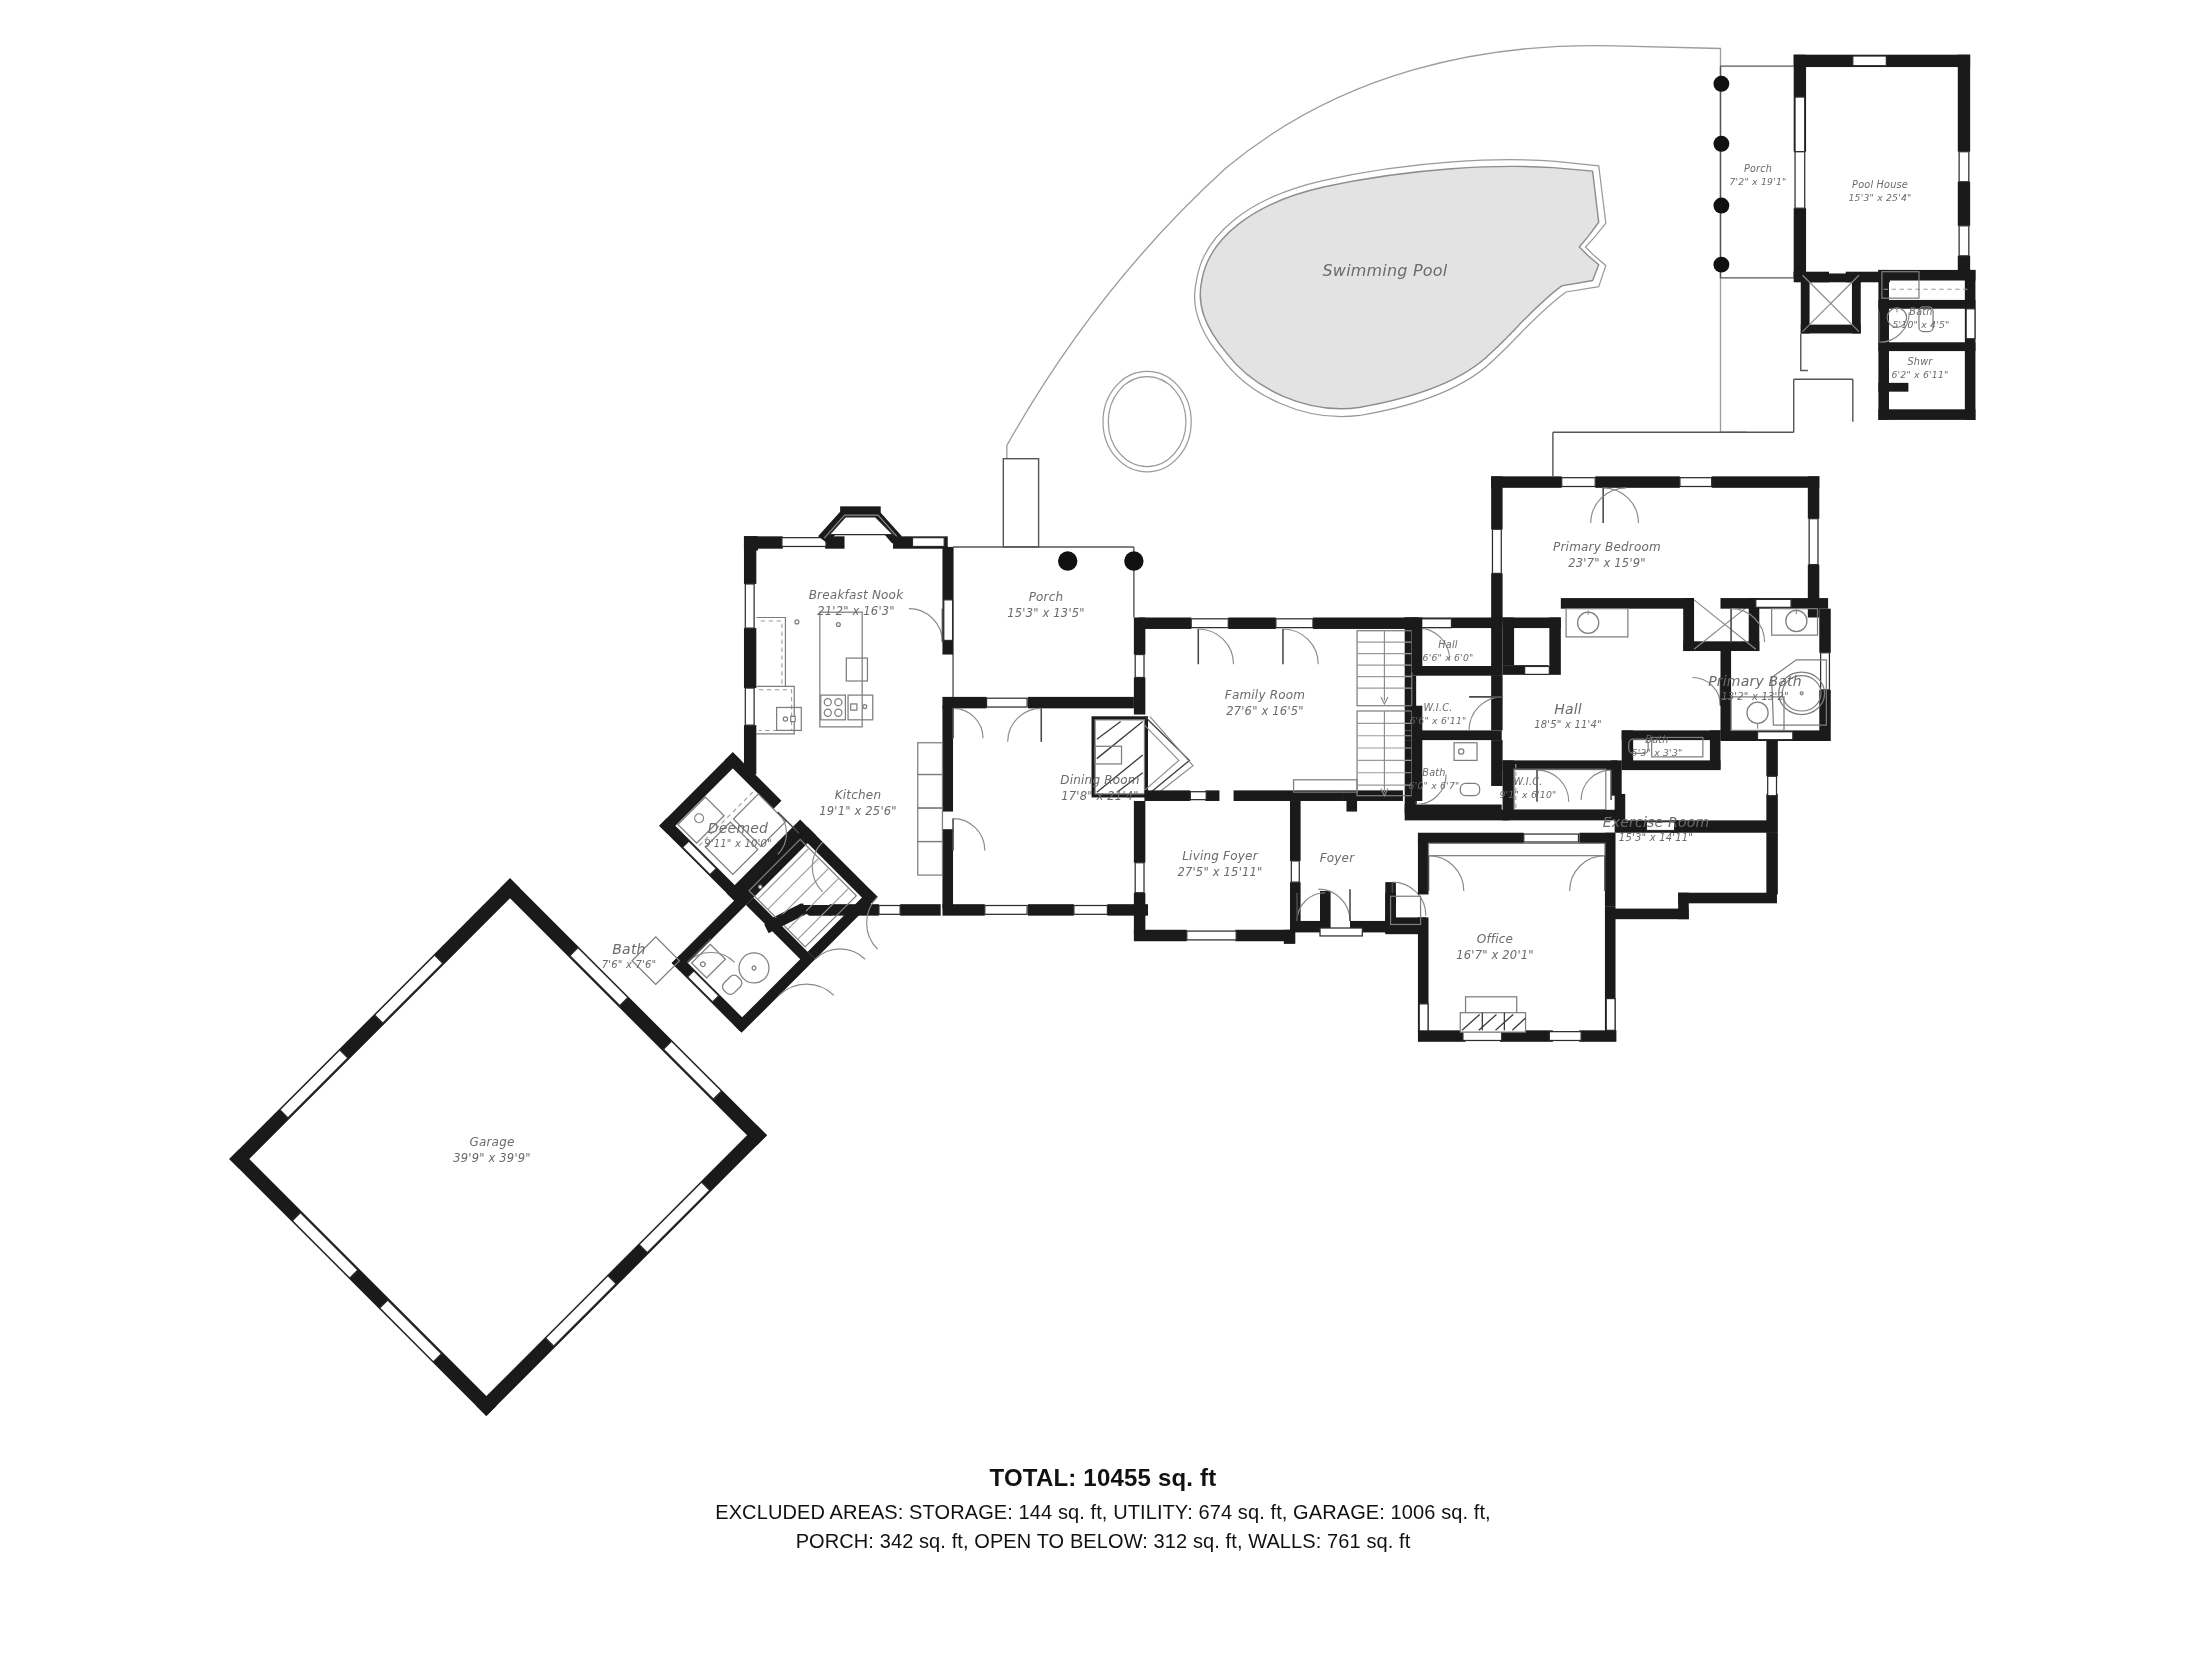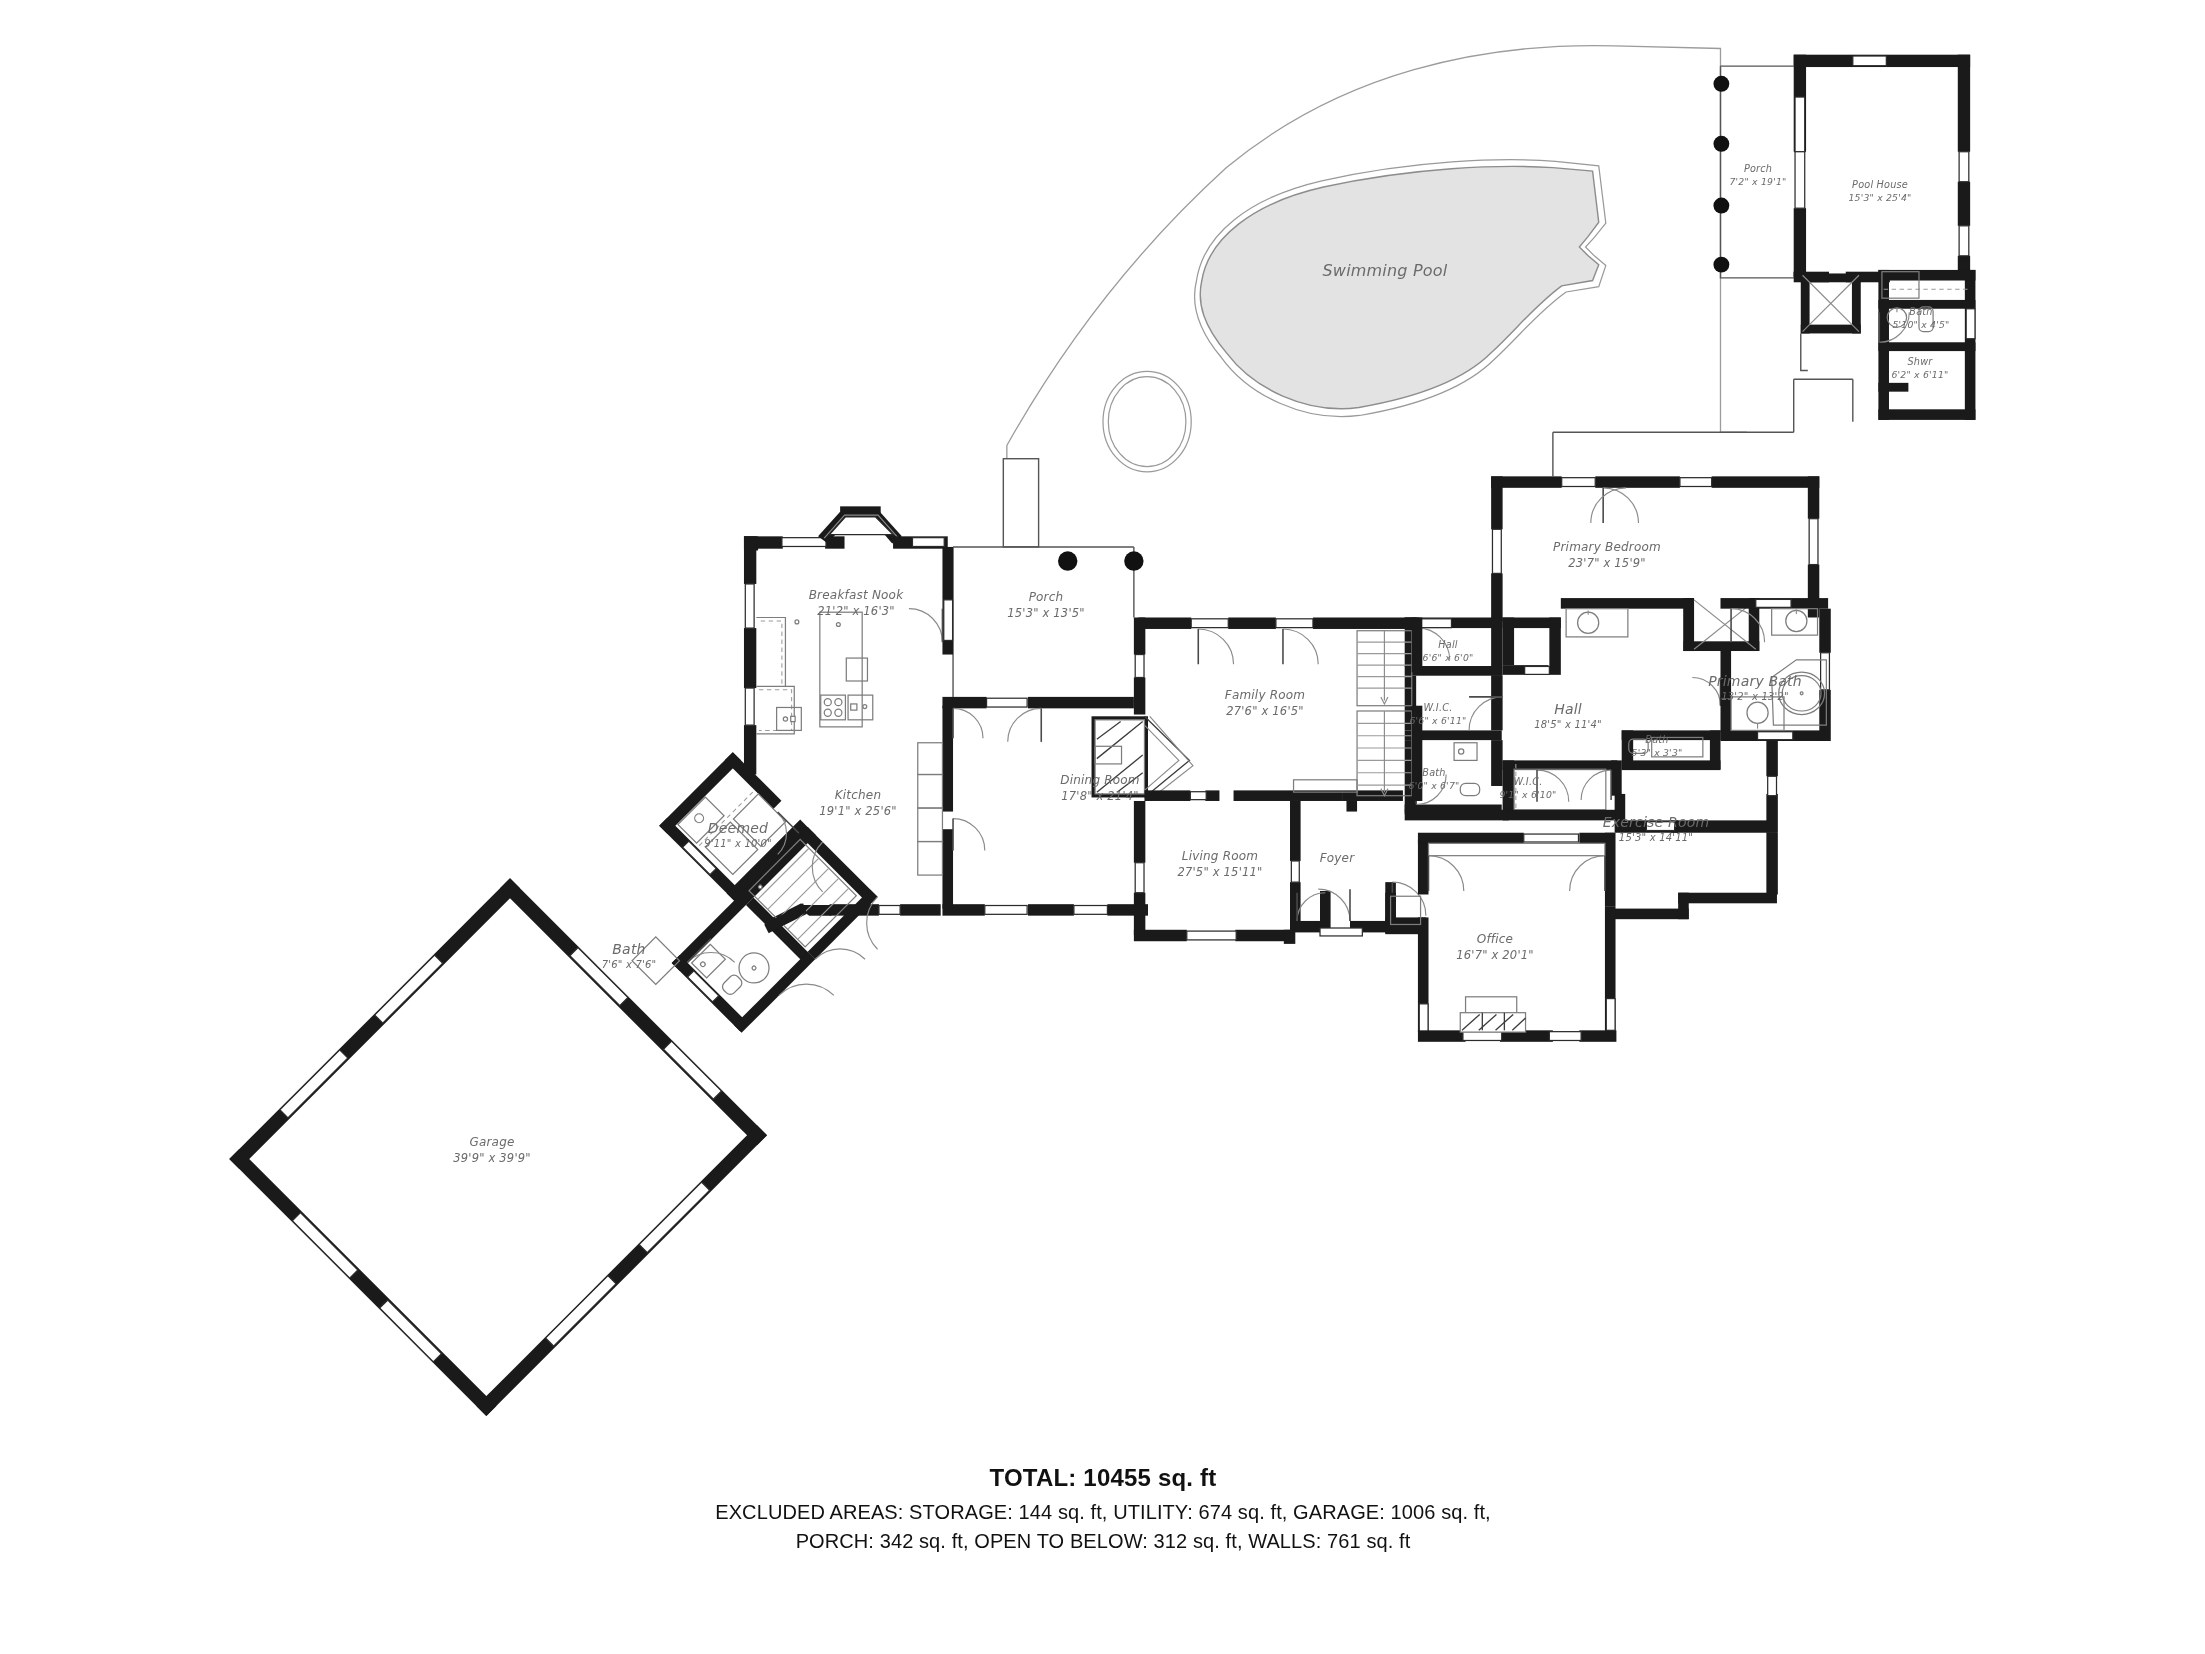--- a/index.html
+++ b/index.html
@@ -636,21 +636,21 @@
       </div>
       <div class="room-label" style="left: 1100px; top: 788px;">
         <span class="rname">Dining Room</span>
         <span class="rdim">17'8" x 21'4"</span>
       </div>
       <div class="room-label" style="left: 1265px; top: 703px;">
         <span class="rname">Family Room</span>
         <span class="rdim">27'6" x 16'5"</span>
       </div>
       <div class="room-label" style="left: 1220px; top: 864px;">
-        <span class="rname">Living Room</span>
+        <span class="rname">Living Foyer</span>
         <span class="rdim">27'5" x 15'11"</span>
       </div>
       <div class="room-label" style="left: 1337px; top: 859px;">
         <span class="rname">Foyer</span>
       </div>
       <div class="room-label small" style="left: 738px; top: 835px;">
         <span class="rname">Deemed</span>
         <span class="rdim">9'11" x 10'0"</span>
       </div>
       <div class="room-label small" style="left: 629px; top: 956px;">

